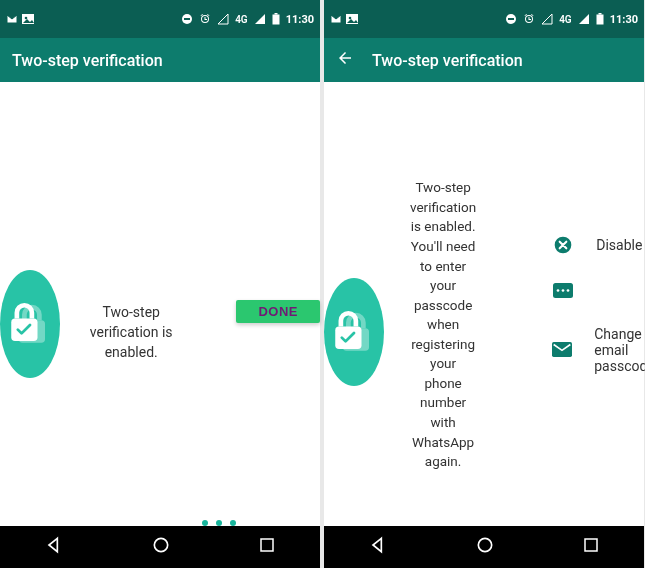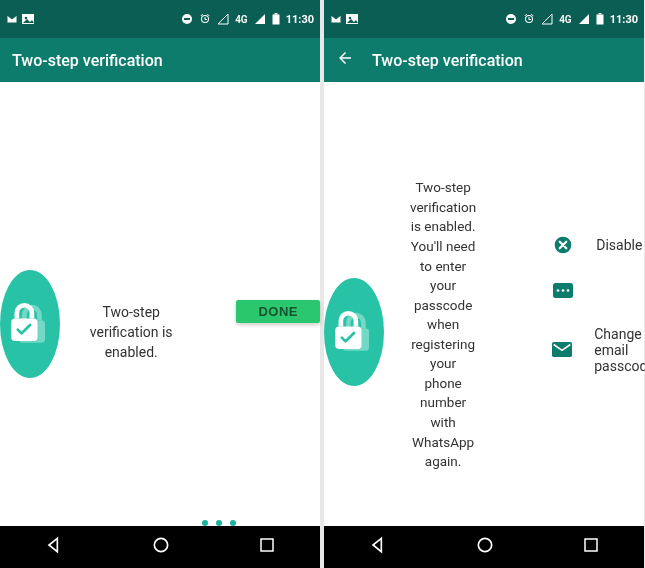--- a/index.html
+++ b/index.html
@@ -82,21 +82,21 @@
     gap: 8px;
     margin-top: auto;
   }
   .dots span {
     width: 6px; height: 6px; border-radius: 50%;
     background: #17b49b;
   }
   .done-btn {
     margin: 22px 0 8px 0;
     background: #2bc76f;
-    color: #14532d;
+    color: #701a75;
     border: none;
     font-size: 13px;
     font-weight: 600;
     letter-spacing: 0.5px;
     padding: 4px 22px;
     border-radius: 2px;
     box-shadow: 0 2px 4px rgba(0,0,0,0.2);
   }
   .divider {
     height: 1px;

